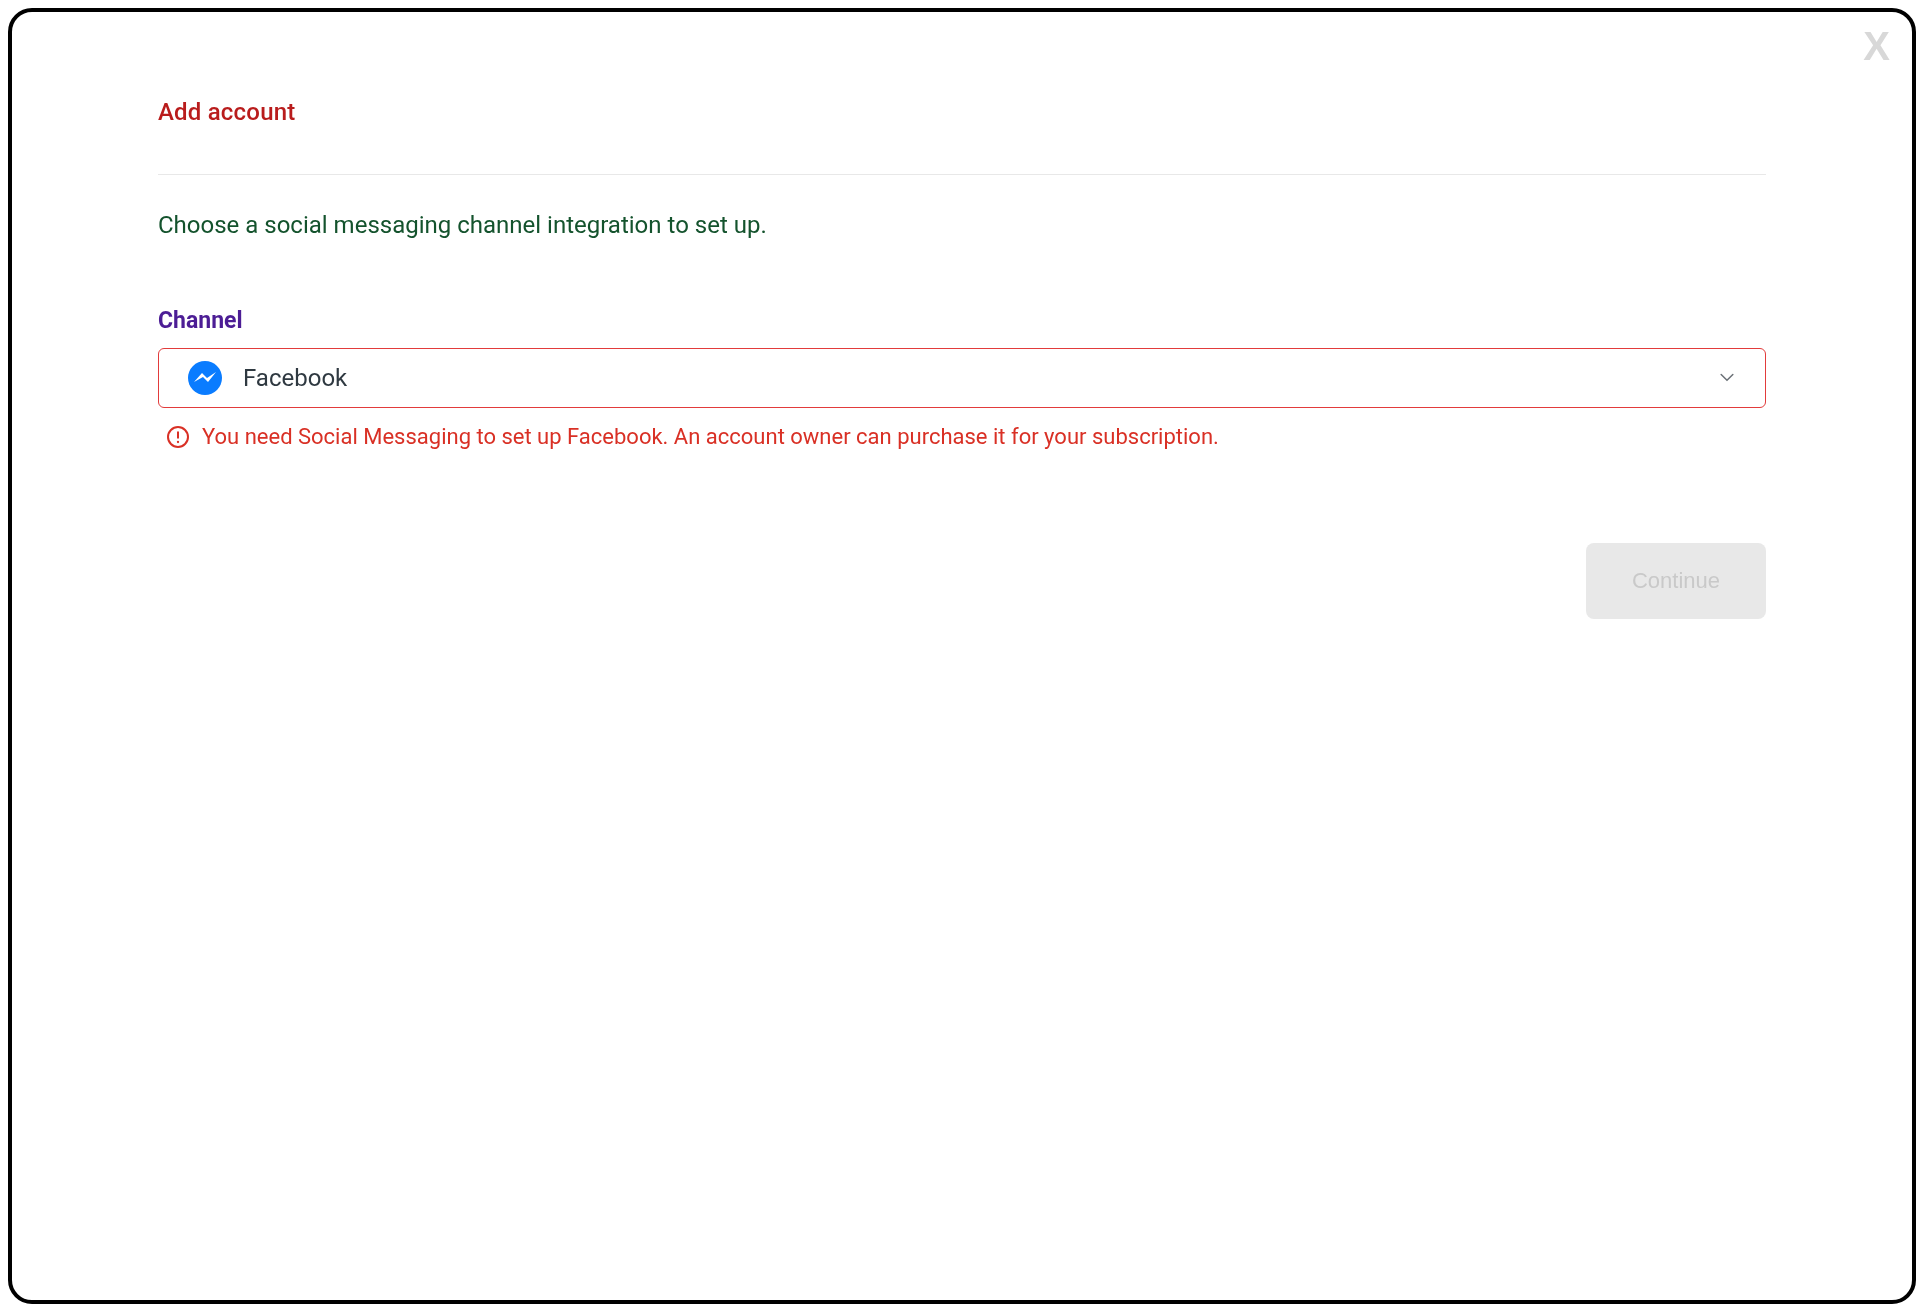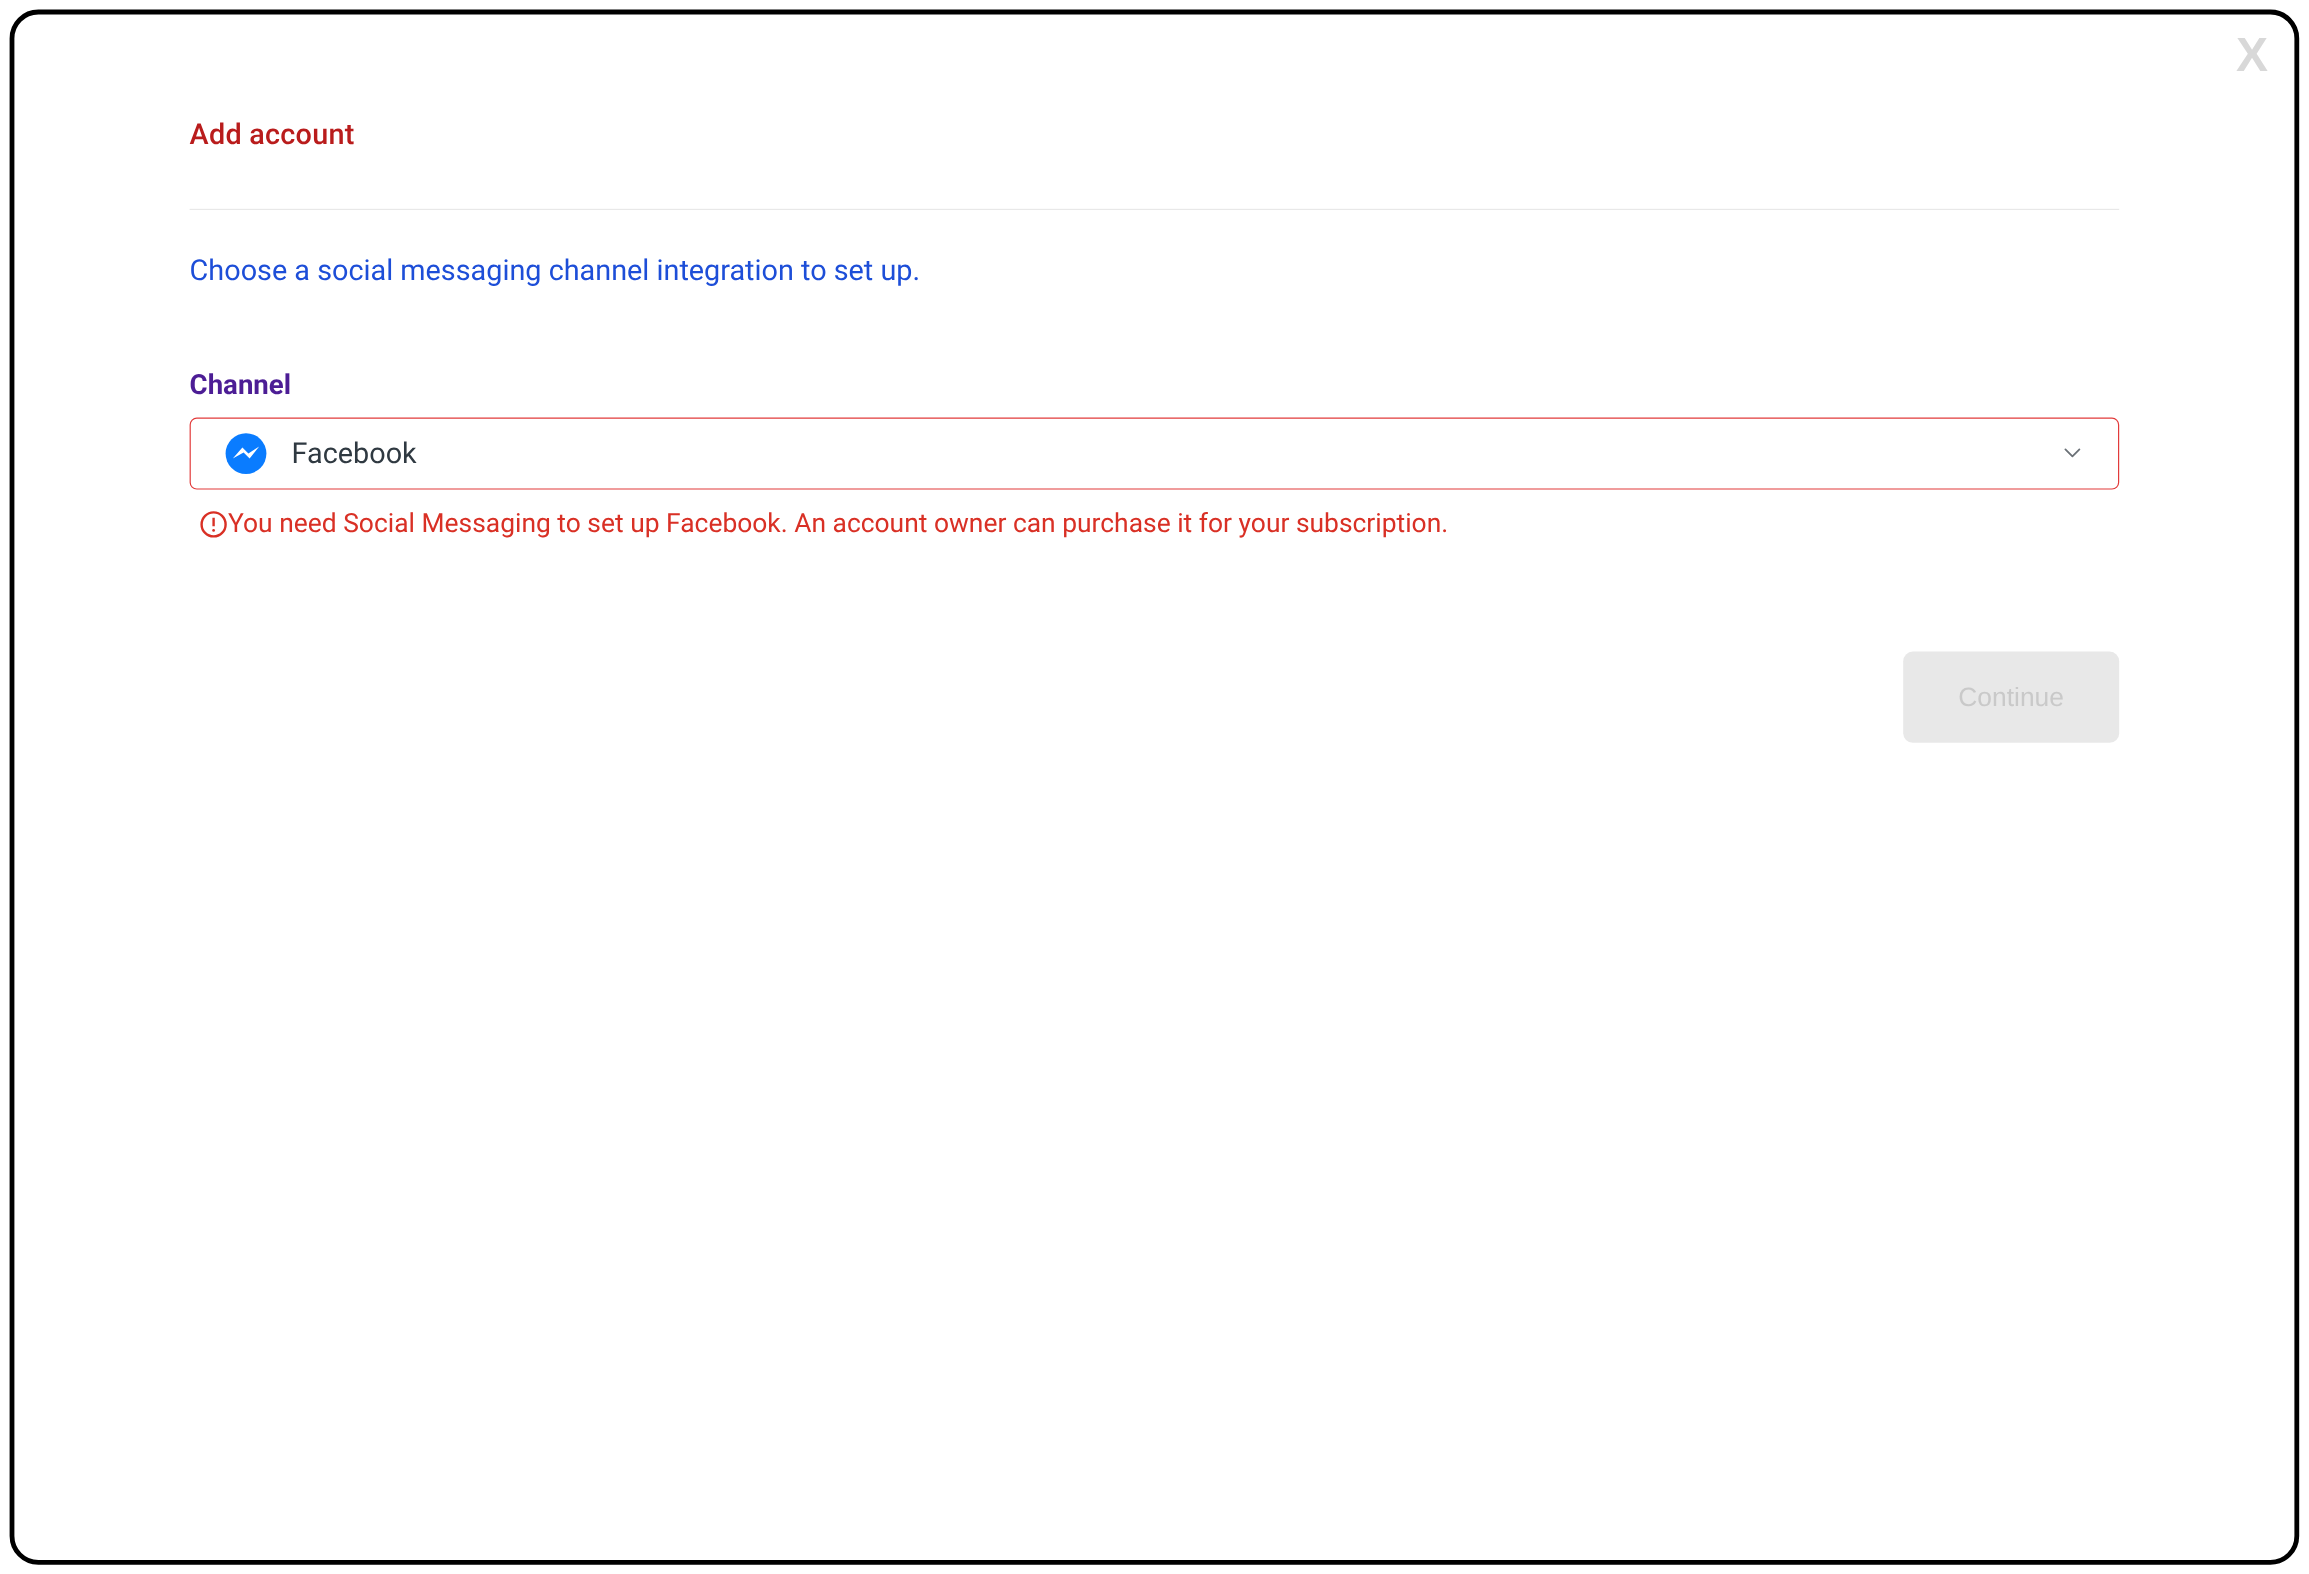--- a/index.html
+++ b/index.html
@@ -49,21 +49,21 @@
     .divider {
       margin-top: 48px;
       height: 1px;
       width: 100%;
       background: #e8e8e8;
     }
     .description {
       margin-top: 36px;
       font-size: 24px;
       font-weight: 400;
-      color: #1d4ed8;
+      color: #14532d;
     }
     .field {
       margin-top: 68px;
     }
     .field-label {
       font-size: 23px;
       font-weight: 700;
       color: #4c1d95;
     }
     .select {
@@ -96,20 +96,21 @@
     .select .chevron {
       width: 22px;
       height: 22px;
       flex: 0 0 auto;
       color: #6b7177;
     }
     .error-row {
       margin-top: 16px;
       display: flex;
       align-items: center;
+      gap: 12px;
     }
     .error-icon {
       width: 24px;
       height: 24px;
       display: inline-flex;
       align-items: center;
       justify-content: center;
       color: #d93025;
       margin-left: 8px;
       flex: 0 0 auto;

